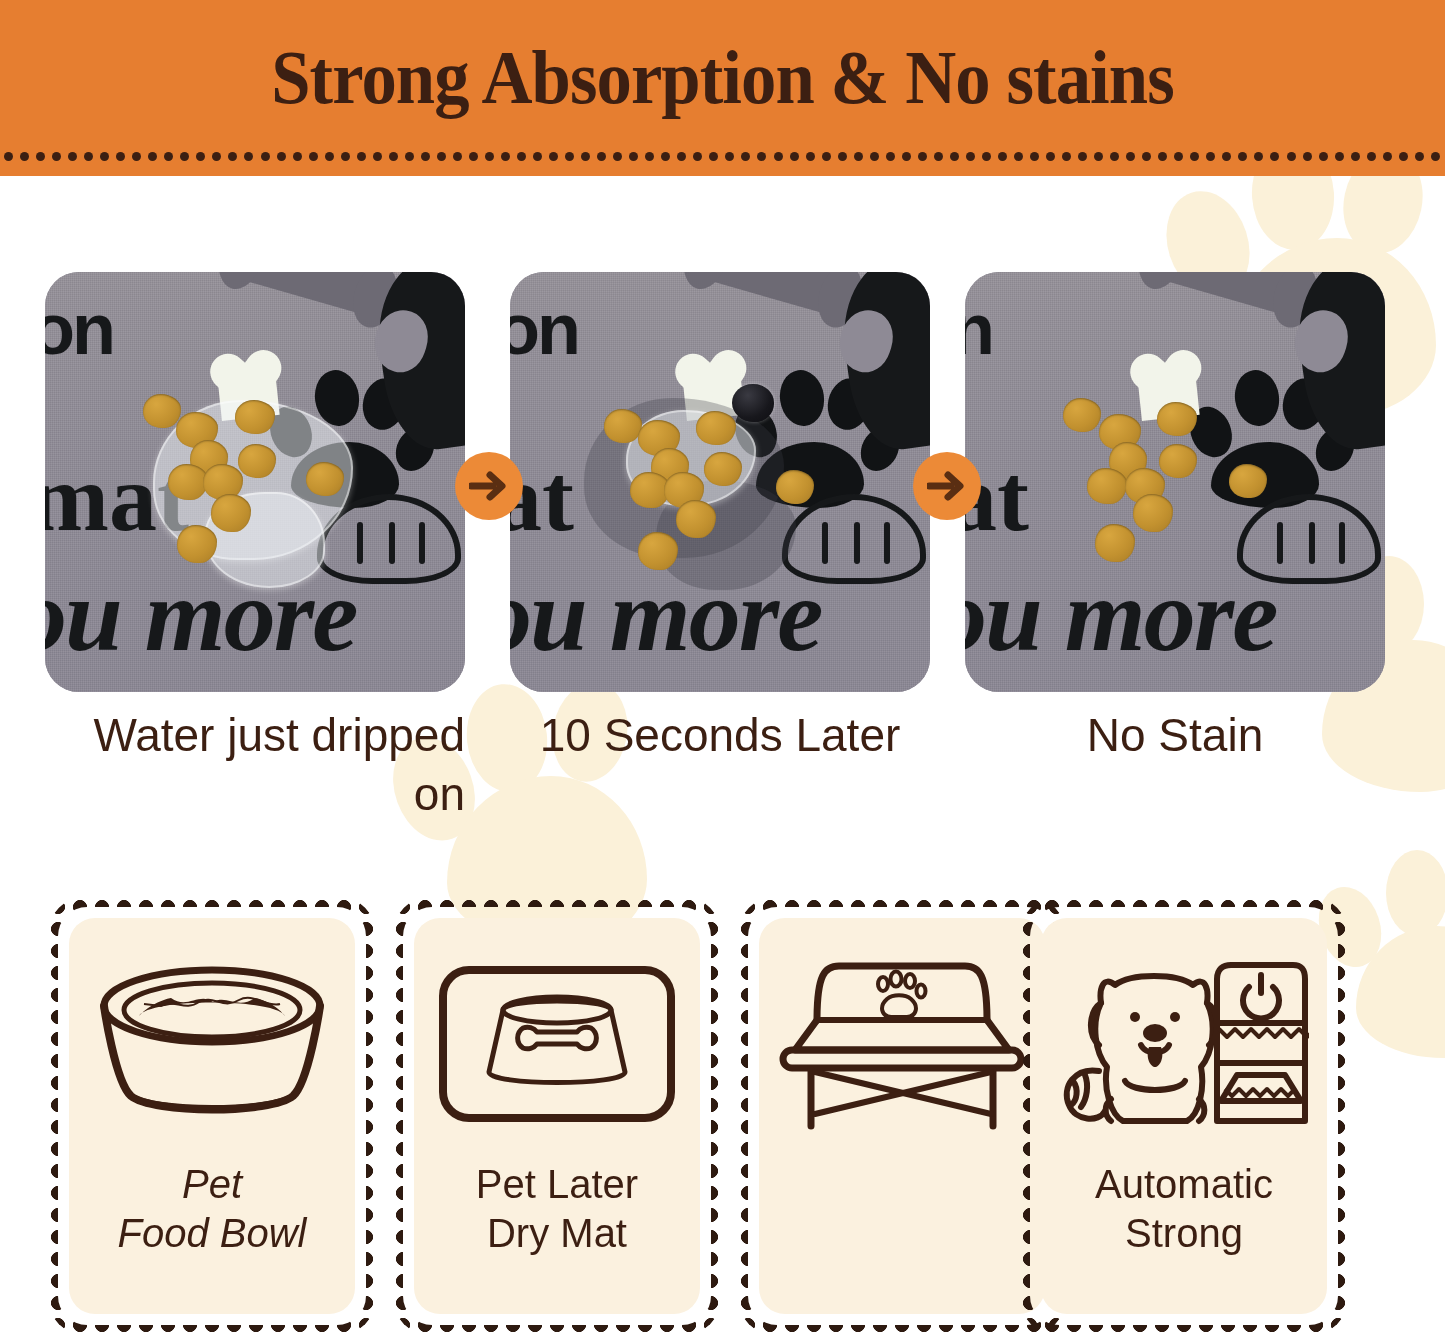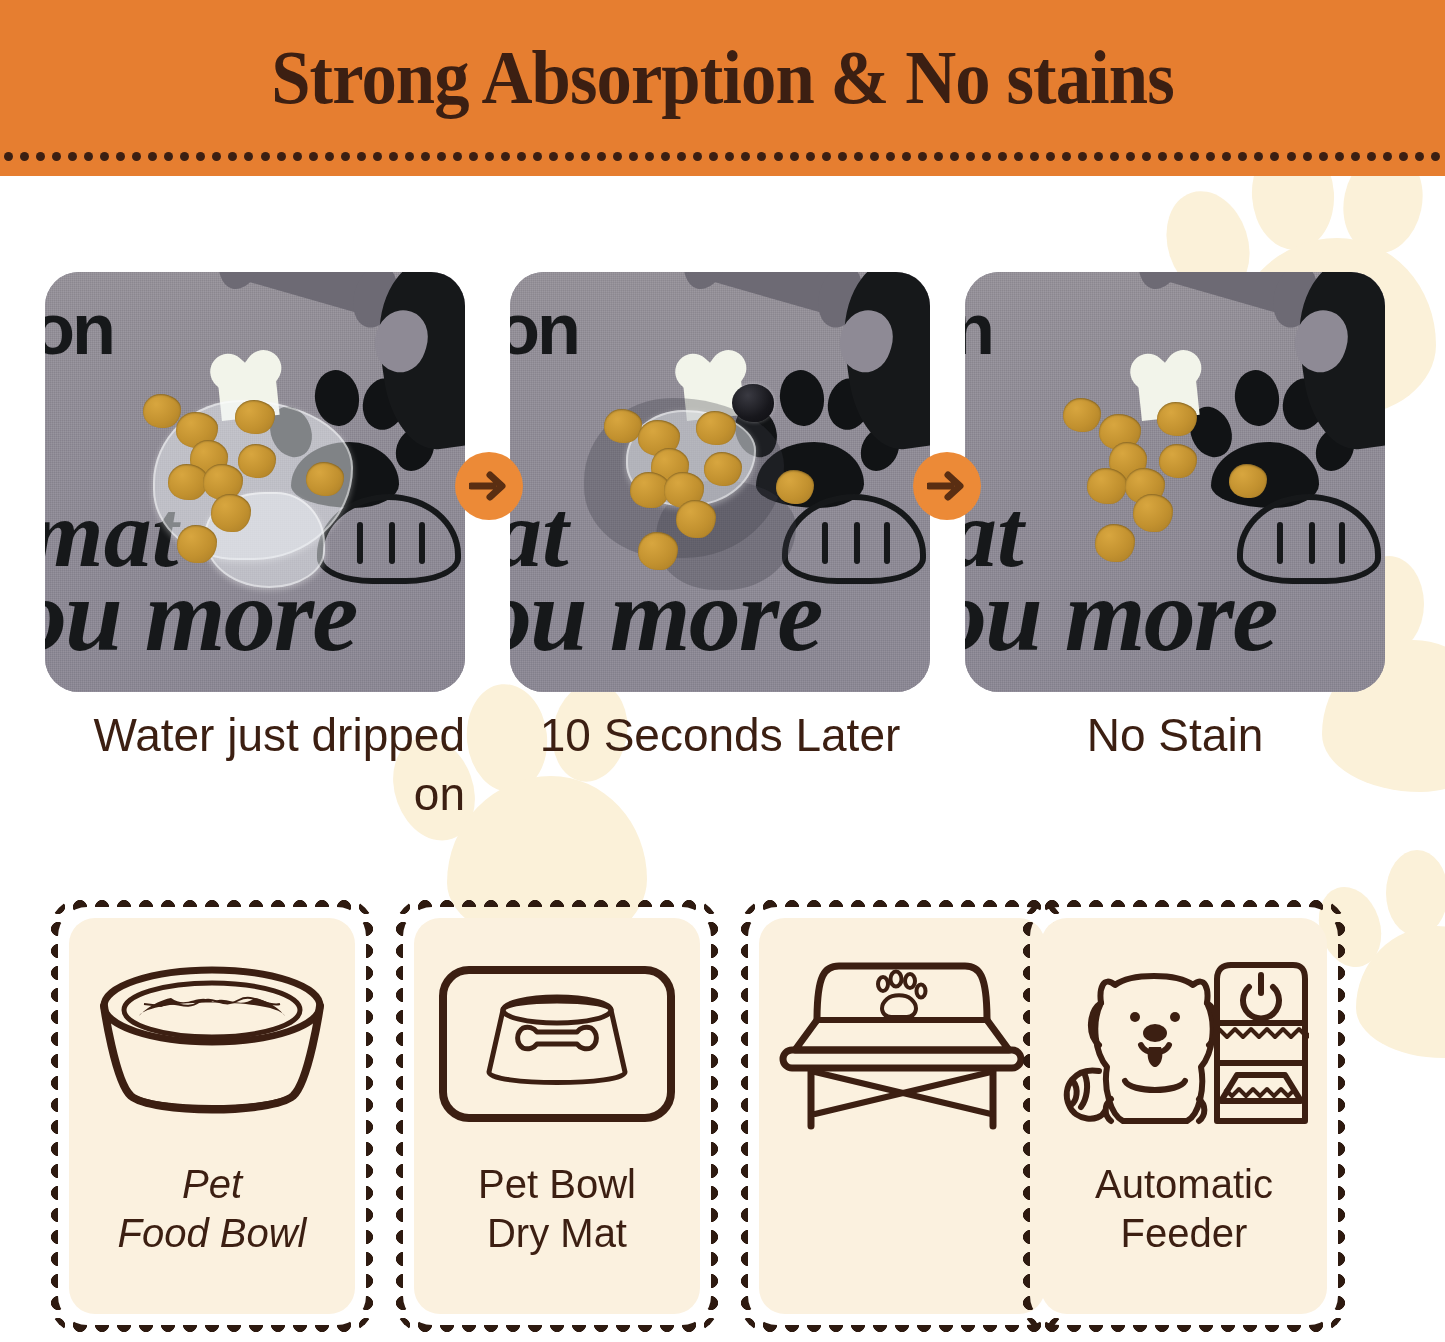--- a/index.html
+++ b/index.html
@@ -58,21 +58,21 @@
   .mat:after{
     content:"";position:absolute;inset:0;
     background-image:
       repeating-linear-gradient(0deg,rgba(255,255,255,.055) 0 1px,rgba(0,0,0,.03) 1px 2px),
       repeating-linear-gradient(90deg,rgba(255,255,255,.05) 0 1px,rgba(0,0,0,.03) 1px 2px);
     opacity:.85;
   }
   
   .m-txt{position:absolute;color:#16181a;font-family:"Liberation Sans", sans-serif;font-weight:bold;}
   .m-on{left:-14px;top:16px;font-size:72px;letter-spacing:-3px;}
-  .m-mid{left:-16px;top:170px;font-size:96px;font-family:"Liberation Serif", serif;font-style:italic;font-weight:bold;margin-top:36px;}
+  .m-mid{left:-16px;top:170px;font-size:96px;font-family:"Liberation Serif", serif;font-weight:bold;}
   .m-more{left:-30px;top:283px;font-size:104px;font-family:"Liberation Serif", serif;font-style:italic;font-weight:bold;letter-spacing:-2px;}
 
   .m-bone{
     position:absolute;left:188px;top:-16px;width:150px;height:42px;
     background:#6d6a74;border-radius:21px;transform:rotate(16deg);
   }
   .m-bone:before,.m-bone:after{
     content:"";position:absolute;top:-11px;width:42px;height:64px;background:#6d6a74;border-radius:50%;
   }
   .m-bone:before{left:-16px;}
@@ -467,21 +467,21 @@
     <div class="card-inner">
       <div class="card-icon">
         <svg width="240" height="160" viewBox="0 0 240 160" aria-hidden="true">
           <rect x="6" y="6" width="228" height="148" rx="26" fill="none" stroke="#3C1F12" stroke-width="8"></rect>
           <path d="M66 46 C66 34 174 34 174 46 L188 108 C188 122 52 122 52 108 Z" fill="none" stroke="#3C1F12" stroke-width="5"></path>
           <ellipse cx="120" cy="46" rx="54" ry="13" fill="none" stroke="#3C1F12" stroke-width="5"></ellipse>
           <path d="M86 84 a12 12 0 0 1 0-20 a12 12 0 0 1 14 4 h40 a12 12 0 0 1 14-4 a12 12 0 0 1 0 20 a12 12 0 0 1-14-4 h-40 a12 12 0 0 1-14 4 z" fill="none" stroke="#3C1F12" stroke-width="5" stroke-linejoin="round"></path>
         </svg>
       </div>
       <div class="card-label">
-        <span>Pet Bowl</span><br>
+        <span>Pet Later</span><br>
         <span>Dry Mat</span>
       </div>
     </div>
   </div>
 
   <div class="card k3">
     <div class="card-dots"></div>
     <div class="card-inner">
       <div class="card-icon">
         <svg width="250" height="180" viewBox="0 0 250 180" aria-hidden="true">
@@ -535,17 +535,17 @@
             <path d="M166 140 l7 7 l7 -7 l7 7 l7 -7 l7 7 l7 -7 l7 7 l7 -7 l7 7 l7 -7" stroke-width="4"></path>
             <g>
               <path d="M190 38 a18 18 0 1 0 24 0" stroke-width="6" stroke-linecap="round"></path>
               <line x1="202" y1="26" x2="202" y2="44" stroke-width="6" stroke-linecap="round"></line>
             </g>
           </g>
         </svg>
       </div>
       <div class="card-label">
         <span>Automatic</span><br>
-        <span>Feeder</span>
+        <span>Strong</span>
       </div>
     </div>
   </div>
 </div>
 
 </body></html>

